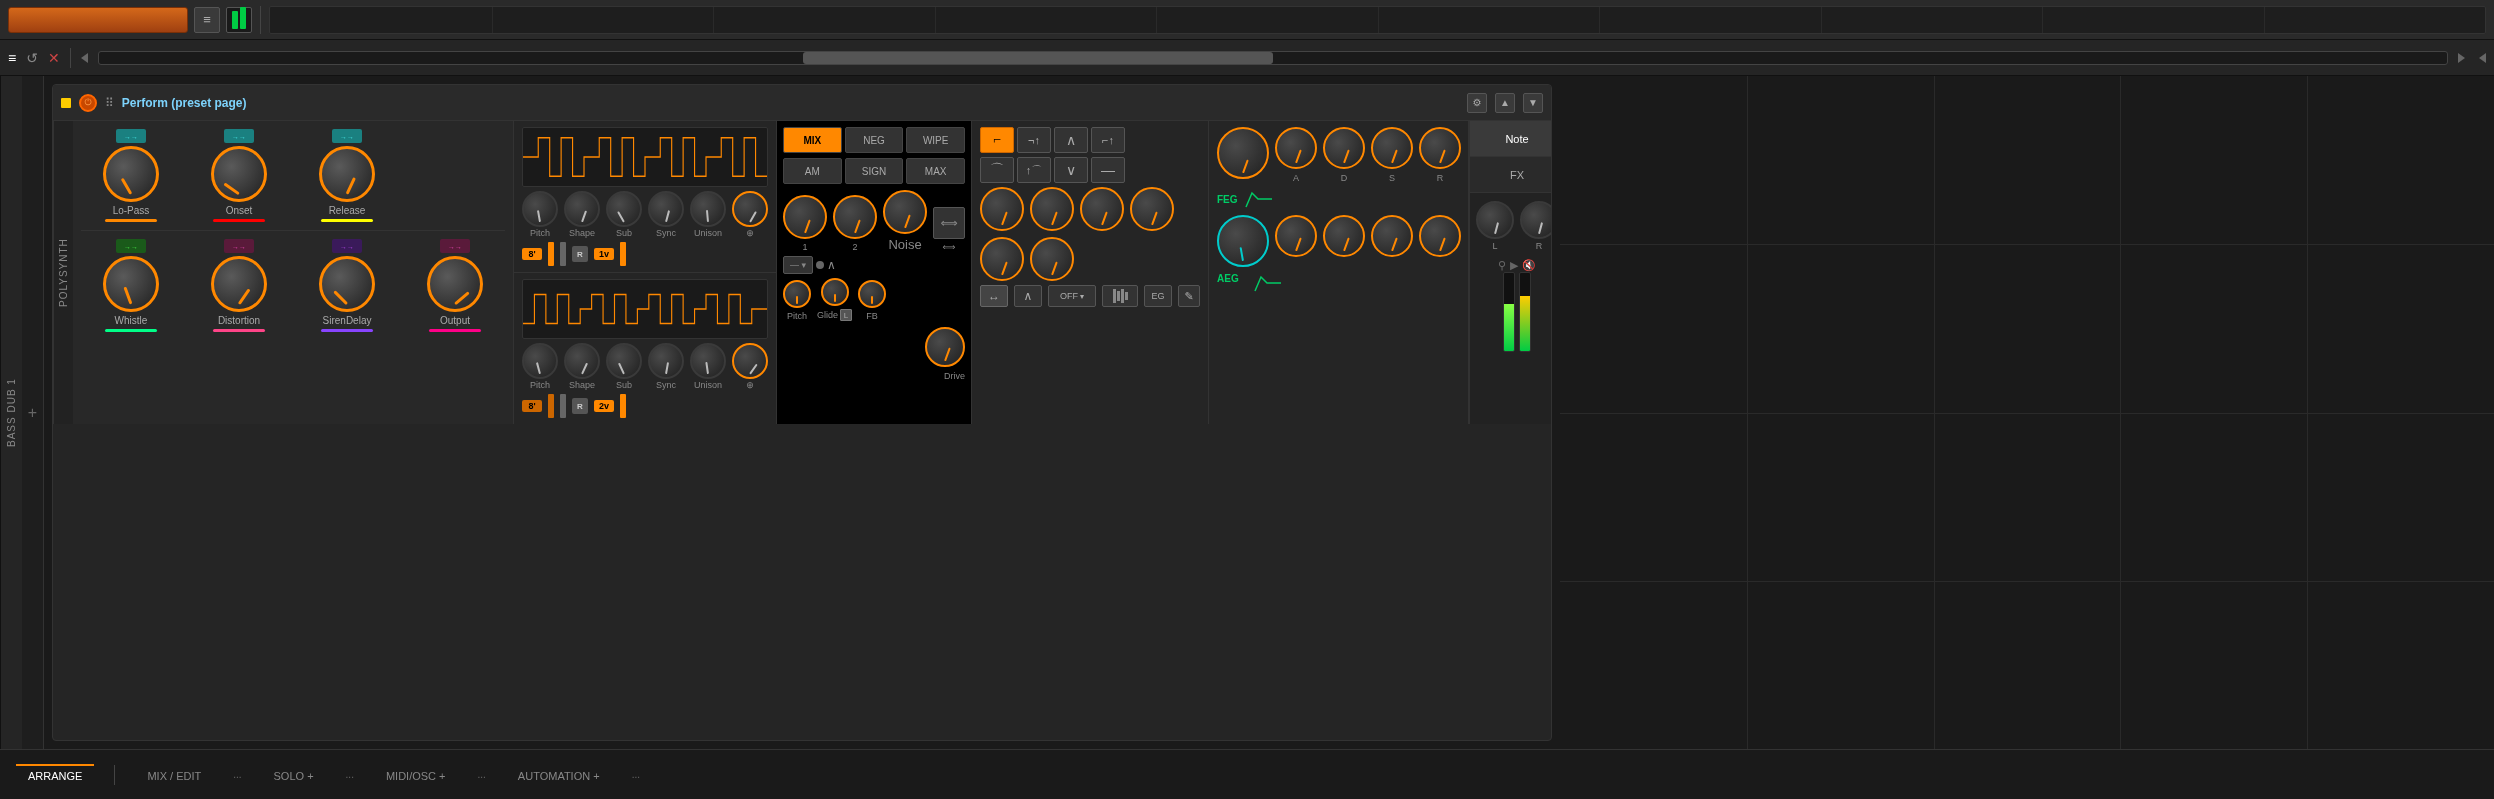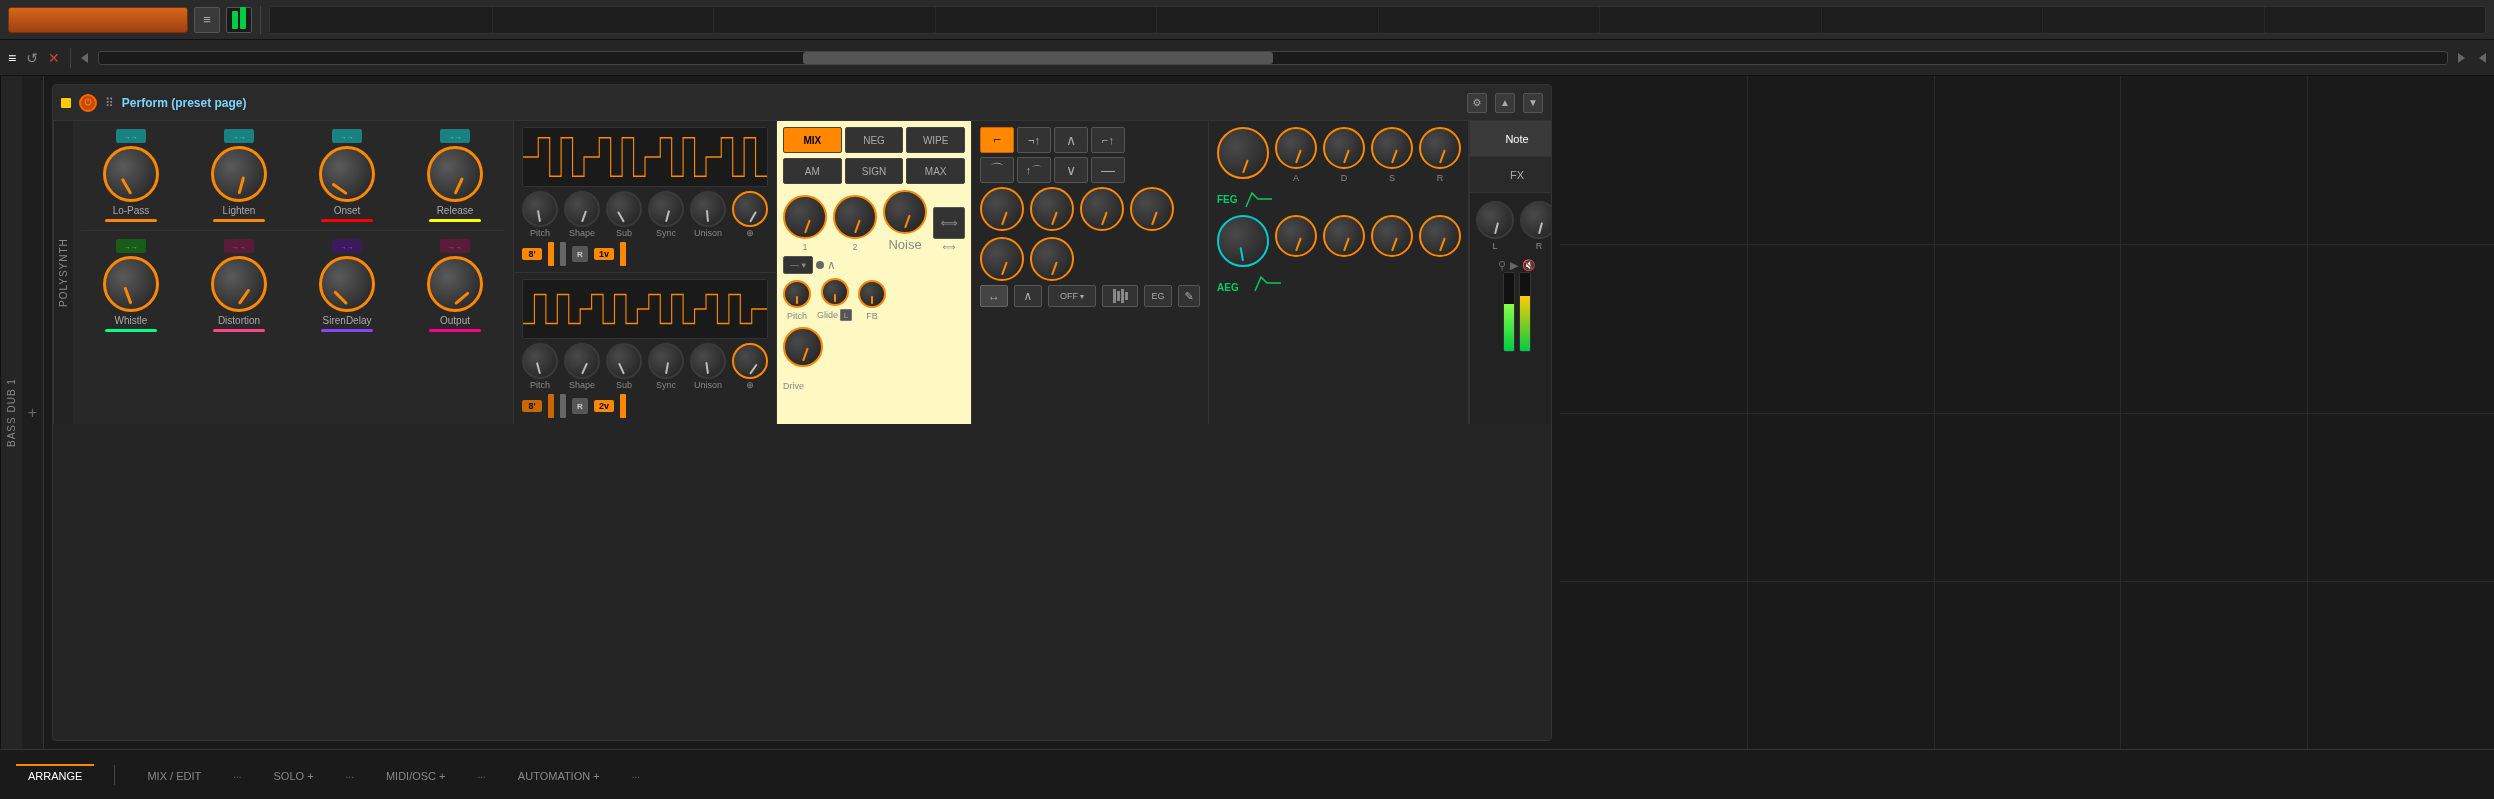--- a/index.html
+++ b/index.html
@@ -635,30 +635,20 @@
             <div style="display:flex; align-items:center; gap:3px;">
               <div style="width:30px; height:14px; background:#1a8080; border-radius:2px; display:flex; align-items:center; justify-content:center;">
                 <span style="font-size:7px; color:#44dddd;">→→</span>
               </div>
             </div>
             <div class="knob-large lo-pass-l o"></div>
             <div class="knob-label">Lo-Pass</div>
             <div class="color-line" style="background:#ff8800;"></div>
           </div>
 
-          <div class="macro-knob-group">
-            <div style="display:flex; align-items:center; gap:3px;">
-              <div style="width:30px; height:14px; background:#1a8080; border-radius:2px; display:flex; align-items:center; justify-content:center;">
-                <span style="font-size:7px; color:#44dddd;">→→</span>
-              </div>
-            </div>
-            <div class="knob-large lighten-l o"></div>
-            <div class="knob-label">Lighten</div>
-            <div class="color-line" style="background:#ff8800;"></div>
-          </div>
 
           <div class="macro-knob-group">
             <div style="display:flex; align-items:center; gap:3px;">
               <div style="width:30px; height:14px; background:#1a8080; border-radius:2px; display:flex; align-items:center; justify-content:center;">
                 <span style="font-size:7px; color:#44dddd;">→→</span>
               </div>
             </div>
             <div class="knob-large onset-l o"></div>
             <div class="knob-label">Onset</div>
             <div class="color-line" style="background:#ff0000;"></div>
@@ -820,21 +810,21 @@
             <div class="osc-val-indicator" style="background:#cc6600;"></div>
             <div class="osc-val-indicator" style="background:#666;"></div>
             <div class="osc-val-indicator r-label" style="width:16px; height:16px; background:#555; display:flex; align-items:center; justify-content:center; border-radius:2px; font-size:8px; color:#ccc;">R</div>
             <div class="osc-val-box">2v</div>
             <div class="osc-val-indicator"></div>
           </div>
         </div>
 
       </div>
 
-      <div style="width:220px; background:#fef9c3; border-right:1px solid #333; padding:6px;">
+      <div style="width:220px; background:#000000; border-right:1px solid #333; padding:6px;">
 
         <div style="display:flex; gap:3px; margin-bottom:5px;">
           <div class="mixer-btn active">MIX</div>
           <div class="mixer-btn">NEG</div>
           <div class="mixer-btn">WIPE</div>
         </div>
         <div style="display:flex; gap:3px; margin-bottom:6px;">
           <div class="mixer-btn">AM</div>
           <div class="mixer-btn">SIGN</div>
           <div class="mixer-btn">MAX</div>
@@ -880,21 +870,21 @@
               <div style="font-size:9px; color:#888;">Glide</div>
               <div style="width:12px; height:12px; background:#555; border:1px solid #777; border-radius:1px; display:flex; align-items:center; justify-content:center; font-size:8px; color:#aaa; cursor:pointer;">L</div>
             </div>
           </div>
           <div style="display:flex; flex-direction:column; align-items:center; gap:3px;">
             <div class="xsm-knob o-ring"></div>
             <div style="font-size:9px; color:#888;">FB</div>
           </div>
         </div>
 
-        <div style="margin-top:6px; display:flex; flex-direction:column; align-items:flex-start; gap:14px;">
+        <div style="margin-top:6px; display:flex; flex-direction:column; align-items:flex-end; gap:4px;">
           <div class="orange-ring-knob" style="width:40px; height:40px;"></div>
           <div class="drive-label">Drive</div>
         </div>
 
       </div>
 
       <div style="width:340px; background:#252525; border-right:1px solid #333; padding:6px 8px; display:flex; flex-direction:column; gap:4px;">
 
         <div style="display:flex; gap:3px; align-items:center;">
           <div style="width:34px; height:26px; background:#ff8800; border:1px solid #cc6600; border-radius:2px; display:flex; align-items:center; justify-content:center; font-size:14px; color:#000; cursor:pointer; font-family:serif;">⌐</div>
@@ -1001,21 +991,21 @@
           <div style="display:flex; flex-direction:column; gap:4px;">
             <div style="display:flex; gap:6px;">
               <div class="orange-ring-knob" style="width:42px; height:42px;"></div>
               <div class="orange-ring-knob" style="width:42px; height:42px;"></div>
               <div class="orange-ring-knob" style="width:42px; height:42px;"></div>
               <div class="orange-ring-knob" style="width:42px; height:42px;"></div>
             </div>
           </div>
         </div>
 
-        <div style="display:flex; align-items:flex-end; gap:14px;">
+        <div style="display:flex; align-items:flex-start; gap:14px;">
           <div class="aeg-label">AEG</div>
           <div style="width:30px; height:20px; display:flex; align-items:center; justify-content:center;">
             <svg width="30" height="20" viewBox="0 0 30 20">
               <polyline stroke="#00cc66" fill="none" stroke-width="1.5" points="2,18 8,4 14,10 28,10"></polyline>
             </svg>
           </div>
         </div>
 
       </div>
 

